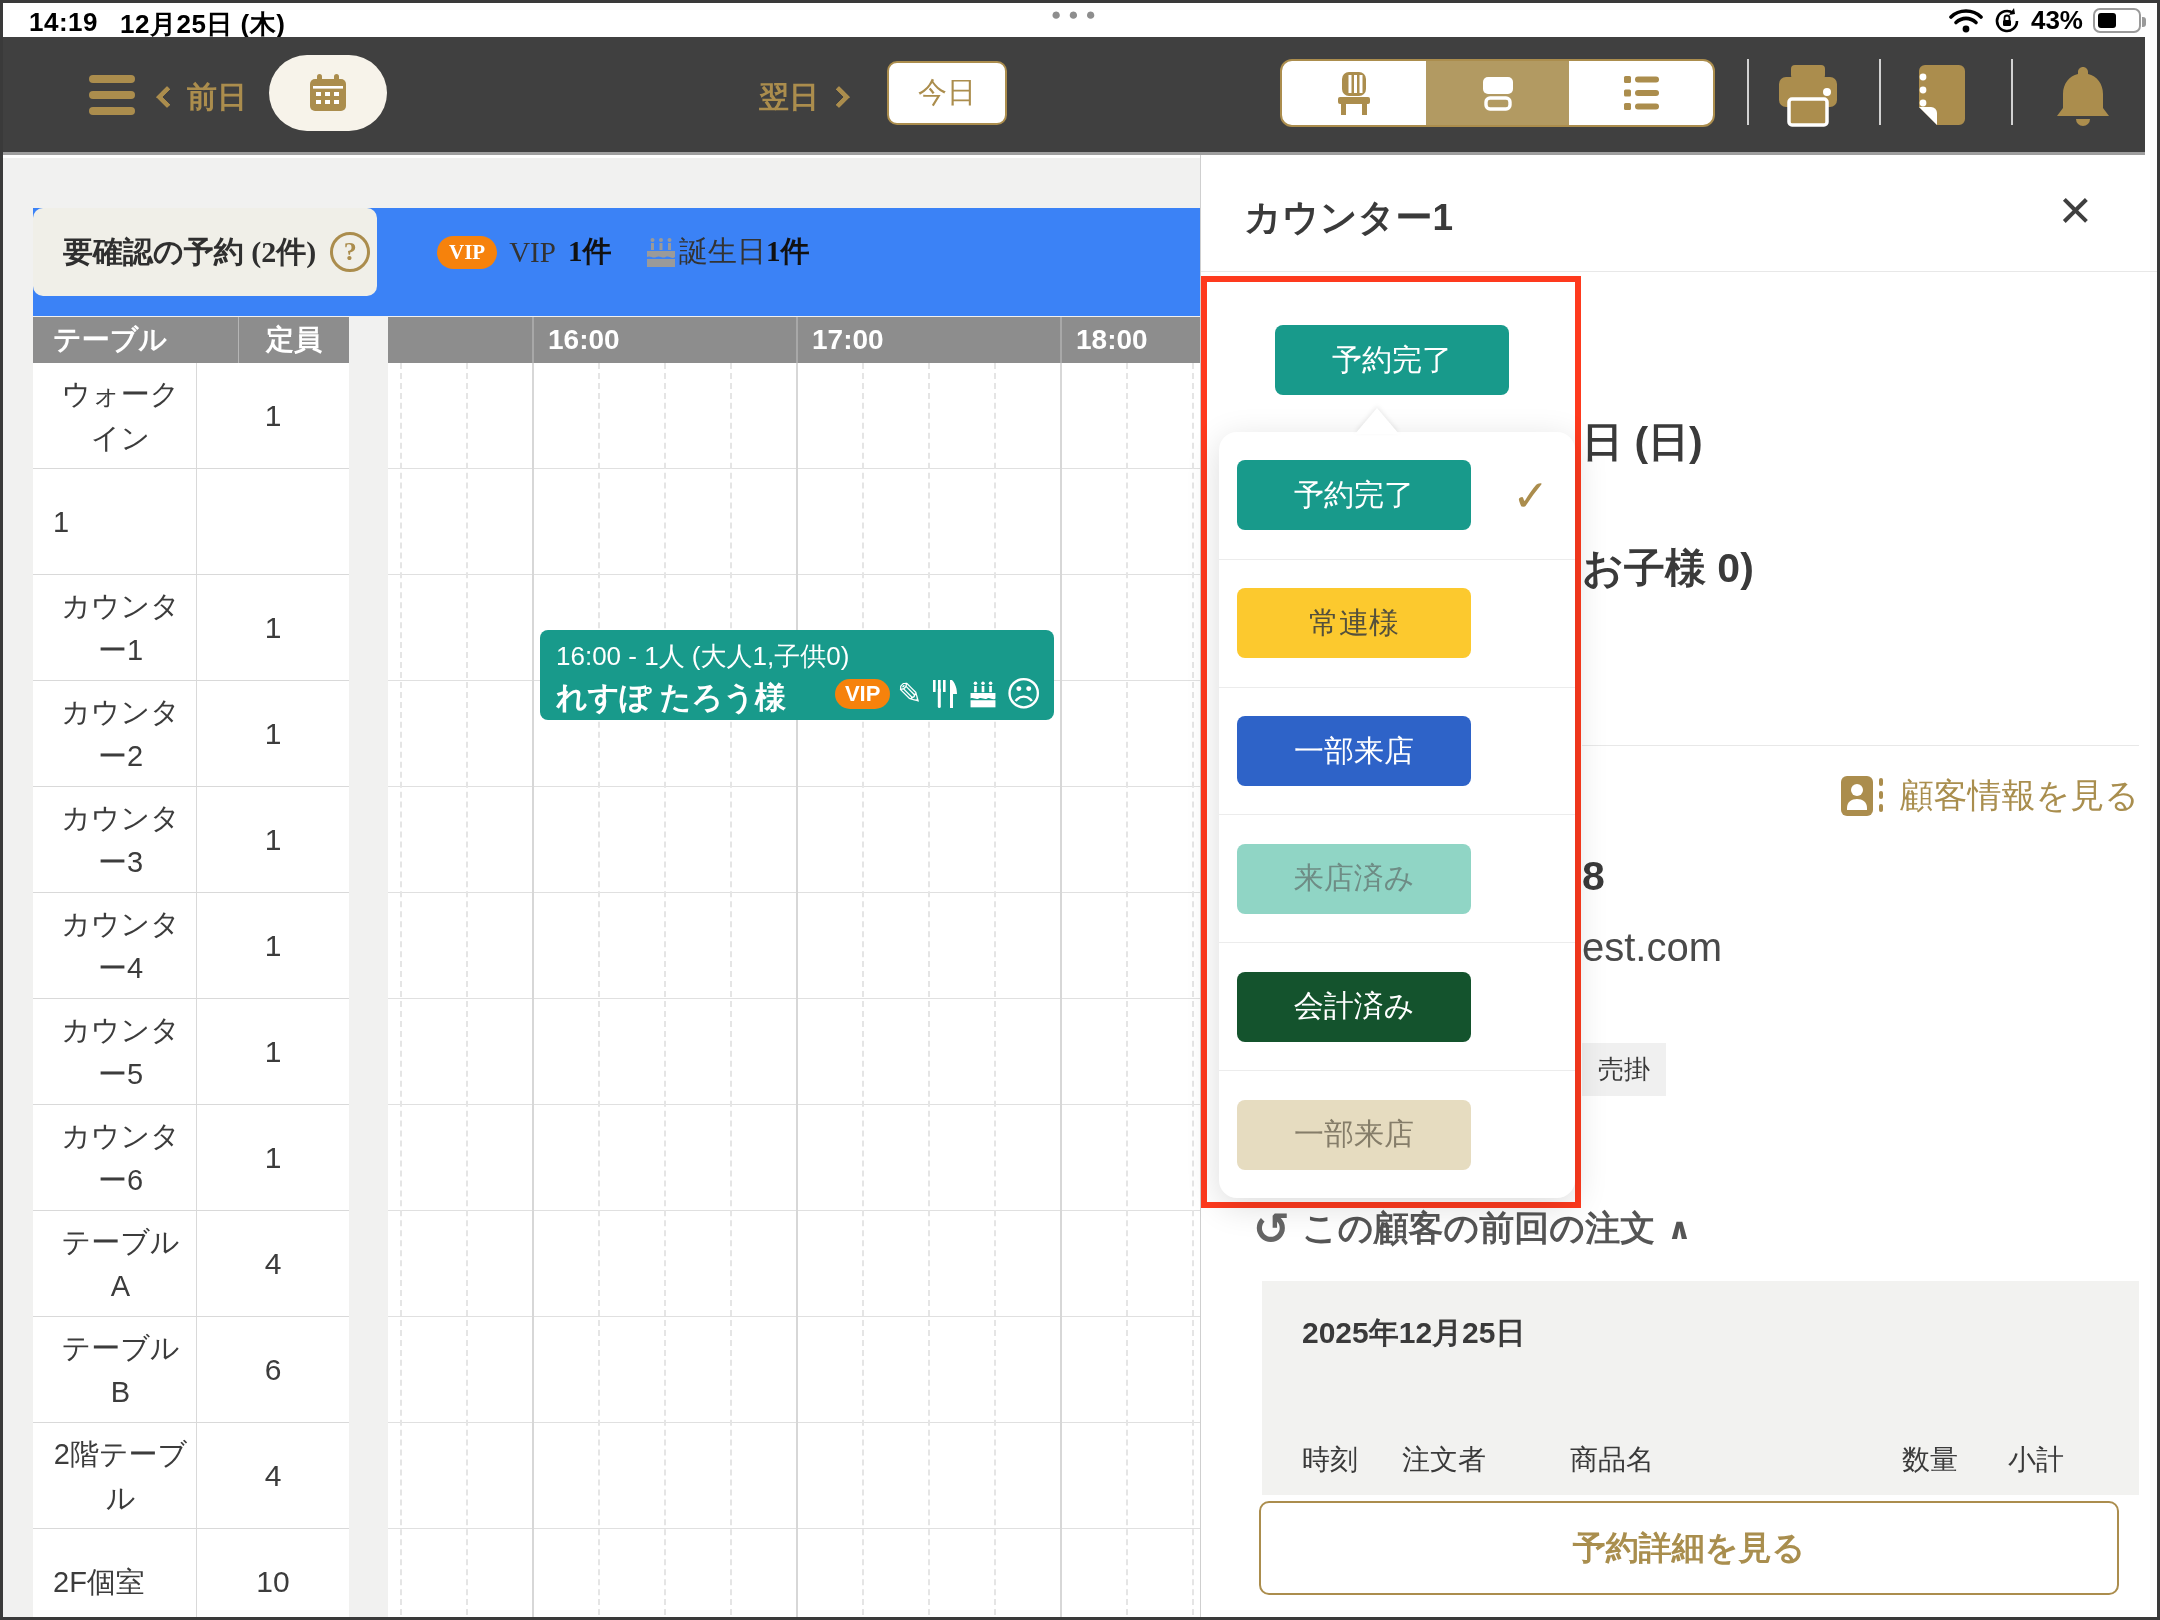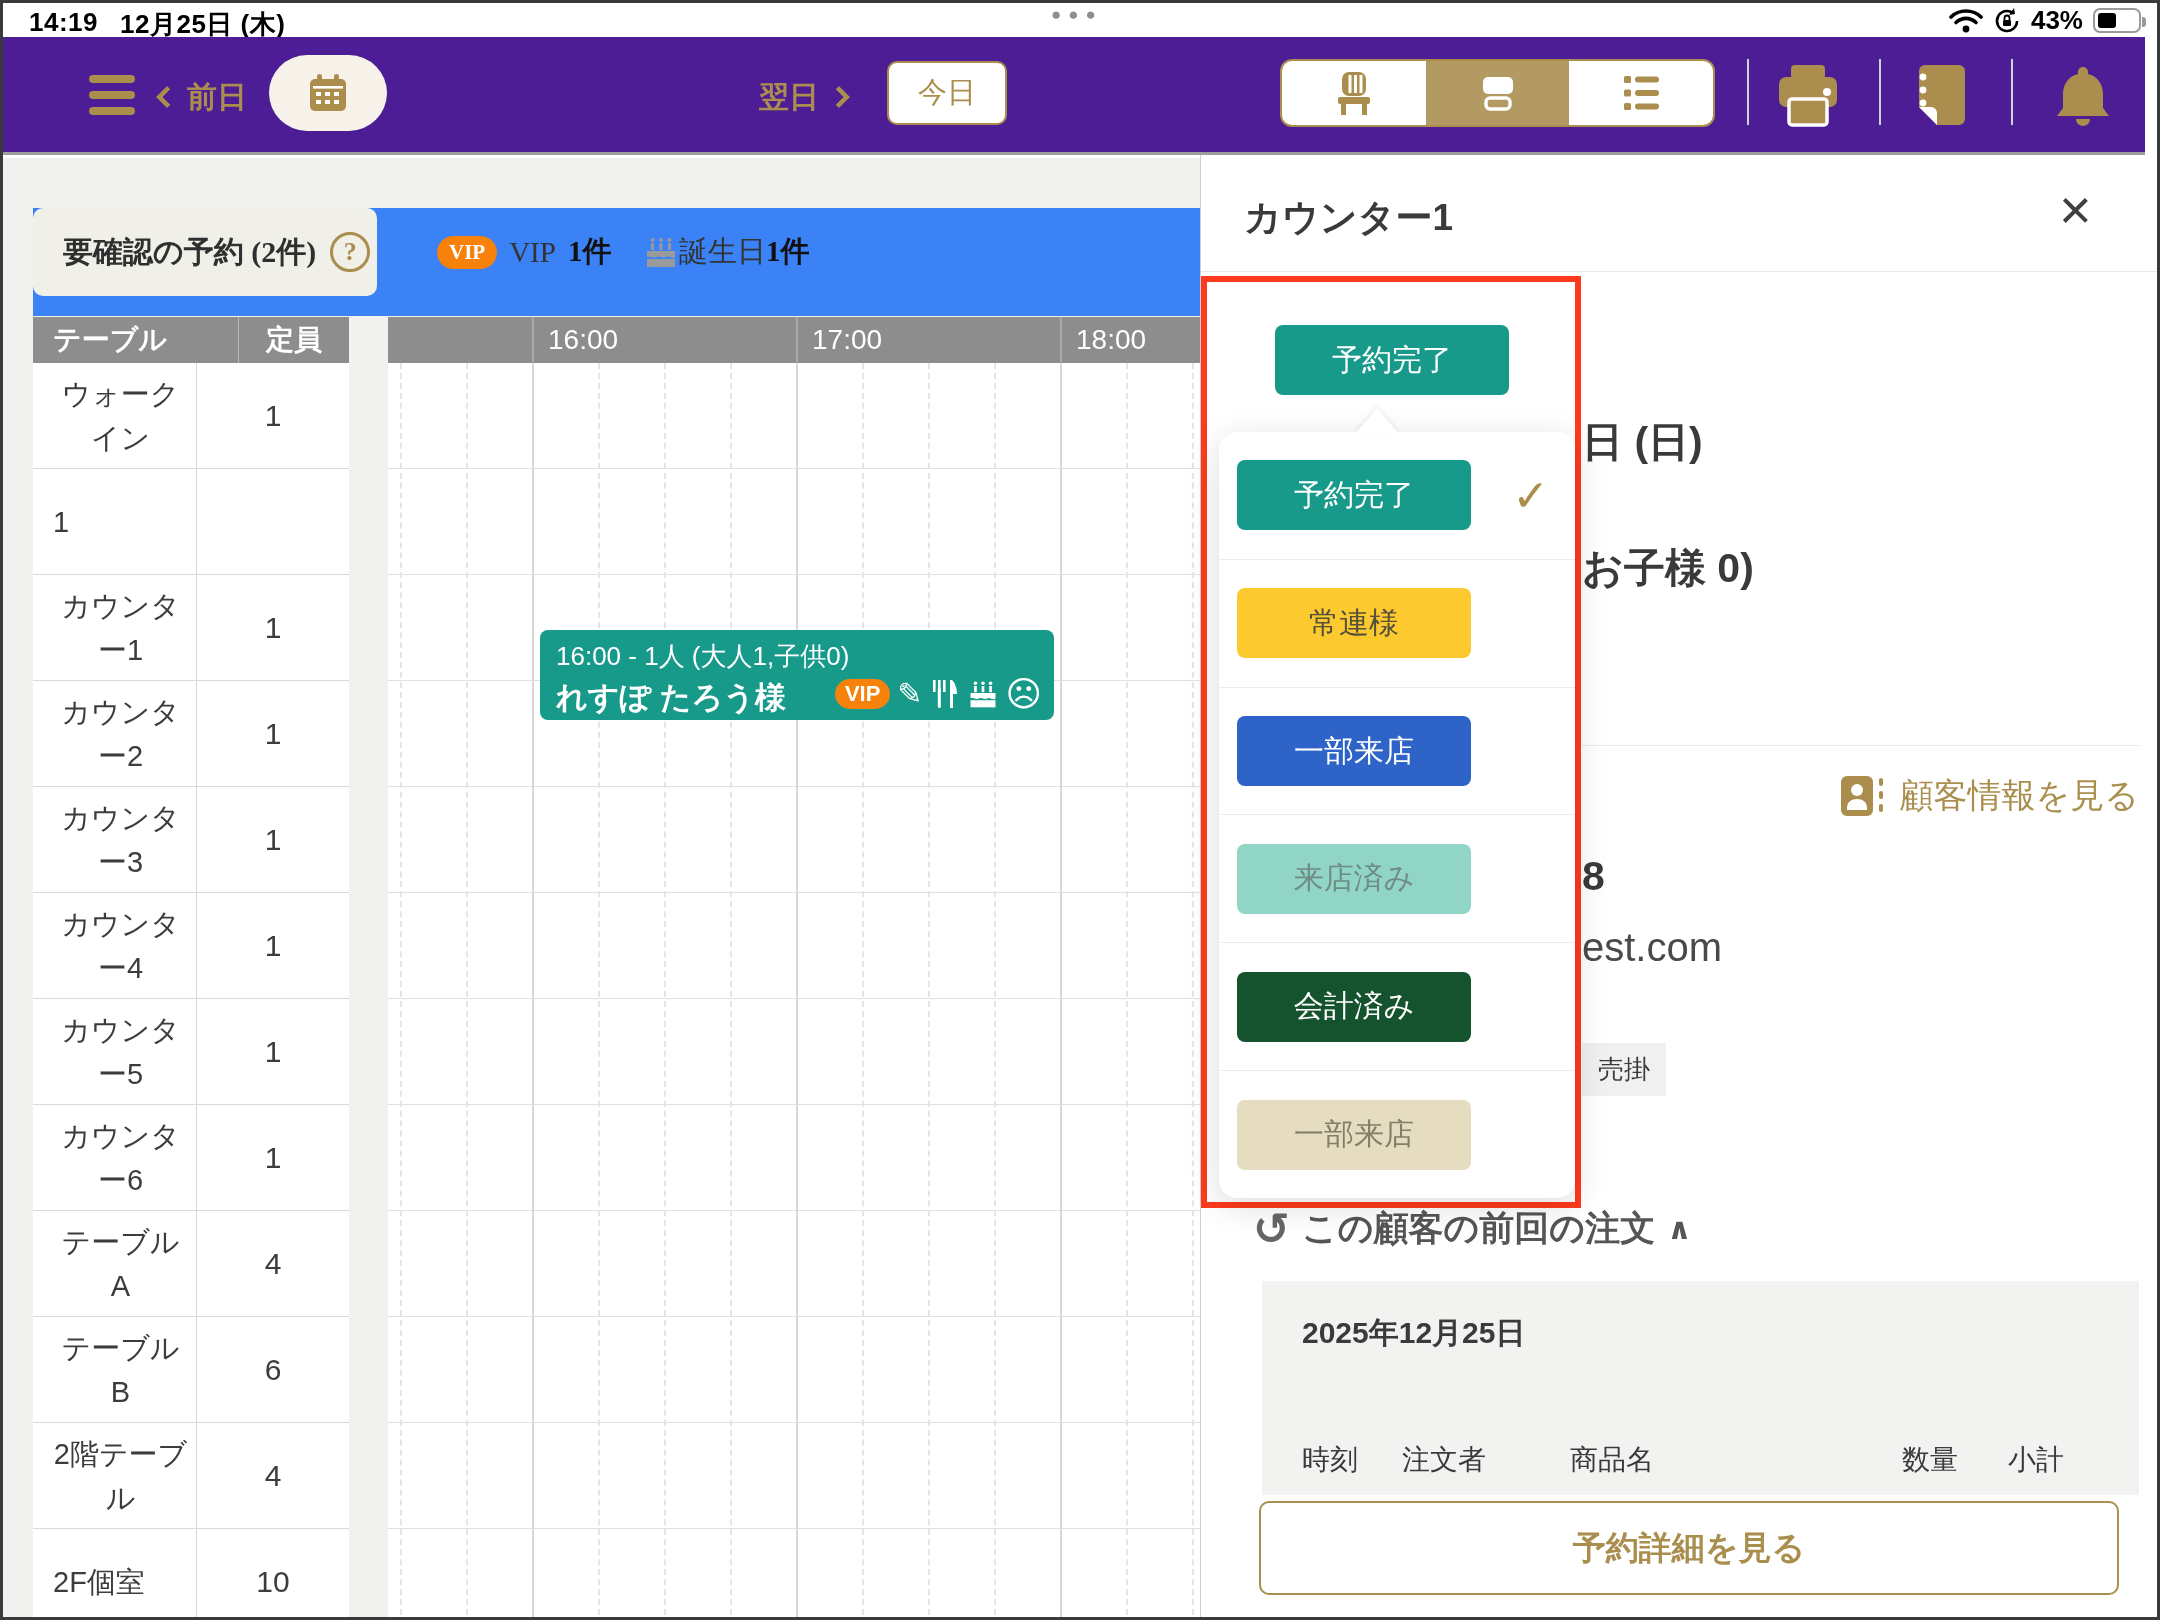--- a/index.html
+++ b/index.html
@@ -12,21 +12,21 @@
   .statusbar{ position:absolute; top:0; left:0; right:0; height:34px; background:#fff; z-index:20;text-align:center; }
   .status-left{ position:absolute; left:26px; top:4px; font-size:26px; font-weight:700; color:#000; letter-spacing:.5px; display:flex; gap:22px;}
   .status-dots{ position:absolute; left:1048px; top:2px; color:#8e8e8e; font-size:17px; letter-spacing:7px; }
   .status-right{ position:absolute; right:16px; top:2px; display:flex; align-items:center; gap:10px; }
   .status-pct{ font-size:26px; font-weight:600; color:#000; }
   .battery{ position:relative; width:48px; height:25px; border:2.5px solid #9a9a9a; border-radius:7px; }
   .battery .fill{ position:absolute; left:3px; top:3px; bottom:3px; width:40%; background:#000; border-radius:3px; }
   .battery .tip{ position:absolute; right:-7px; top:7px; width:4px; height:10px; background:#9a9a9a; border-radius:0 3px 3px 0; }
 
   
-  .header{ position:absolute; top:34px; left:0; right:12px; height:118px; background:#4c1d95; border-bottom:3px solid #9e9e9e; z-index:20; }
+  .header{ position:absolute; top:34px; left:0; right:12px; height:118px; background:#404040; border-bottom:3px solid #9e9e9e; z-index:20; }
   .hamburger{ position:absolute; left:86px; top:38px; width:46px; height:40px; display:flex; flex-direction:column; justify-content:space-between; cursor:pointer;}
   .hamburger div{ height:8px; background:#ab8d4d; border-radius:4px; }
   .navbtn{ position:absolute; top:38px; display:flex; align-items:center; gap:12px; font-size:30px; font-weight:700; color:#ab8d4d; height:44px;}
   .chev{ display:inline-block; width:16px; height:16px; border-left:5px solid #ab8d4d; border-bottom:5px solid #ab8d4d; border-radius:1px;}
   .chev.left{ transform:rotate(45deg); }
   .chev.right{ transform:rotate(225deg); }
   .date-pill{ position:absolute; left:266px; top:18px; height:76px; padding:0 38px; background:#f7f3ea; border-radius:38px; display:flex; align-items:center; gap:16px; }
   .date-pill .label{ font-size:41px; font-weight:700; color:#ab8d4d; }
   .today-btn{ position:absolute; left:884px; top:24px; width:120px; height:64px; border:2.5px solid #ab8d4d; border-radius:10px; background:#fff; display:flex; align-items:center; justify-content:center; font-size:29px; color:#ab8d4d; }
   .seg{ position:absolute; left:1277px; top:22px; width:435px; height:68px; border:2.5px solid #ab8d4d; border-radius:12px; display:flex; overflow:hidden; background:#fff;}
@@ -54,21 +54,21 @@
   .rtable .head{ display:flex; height:46px; background:#8d8d8d; color:#fff; font-size:28px; font-weight:700; }
   .rtable .head .c1{ width:206px; display:flex; align-items:center; padding-left:20px; border-right:1px solid #b5b5b5;}
   .rtable .head .c2{ flex:1; display:flex; align-items:center; justify-content:center;}
   .rrow{ display:flex; height:106px; background:#fff; border-bottom:1px solid #d9d9d9; }
   .rrow .c1{ width:164px; border-right:1px solid #d9d9d9; display:flex; align-items:center; padding:0 8px 0 20px; font-size:29px; color:#3c3c3c; line-height:44px;text-align:center;}
   .rrow .c2{ flex:1; display:flex; align-items:center; justify-content:center; font-size:30px; color:#3c3c3c;}
 
   
   .timeline{ position:absolute; left:385px; top:314px; width:812px; height:1318px; z-index:1; overflow:hidden;}
   .timeline .thead{ position:relative; height:46px; background:#8d8d8d; }
-  .thead .hlabel{ position:absolute; top:0; height:46px; display:flex; align-items:center; color:#fff; font-size:28px; font-weight:400;text-align:right;}
+  .thead .hlabel{ position:absolute; top:0; height:46px; display:flex; align-items:center; color:#fff; font-size:28px; font-weight:700;text-align:right;}
   .thead .hline{ position:absolute; top:0; width:2px; height:46px; background:#a8a8a8; }
   .tgrid{ position:relative; height:1272px; background:#fff; }
   .grow{ height:106px; border-bottom:1px solid #e0e0e0; }
   .vline{ position:absolute; top:0; bottom:0; width:0; }
   .vline.solid{ border-left:2px solid #d7d7d7; }
   .vline.dash{ border-left:2px dashed #e5e5e5; }
 
   .resv{ position:absolute; left:152px; top:267px; width:514px; height:90px; background:#189a8b; border-radius:8px; padding:9px 16px; color:#fff; z-index:3;}
   .resv .l1{ font-size:26px; }
   .resv .l2{ font-size:31px; font-weight:700; margin-top:3px; }

